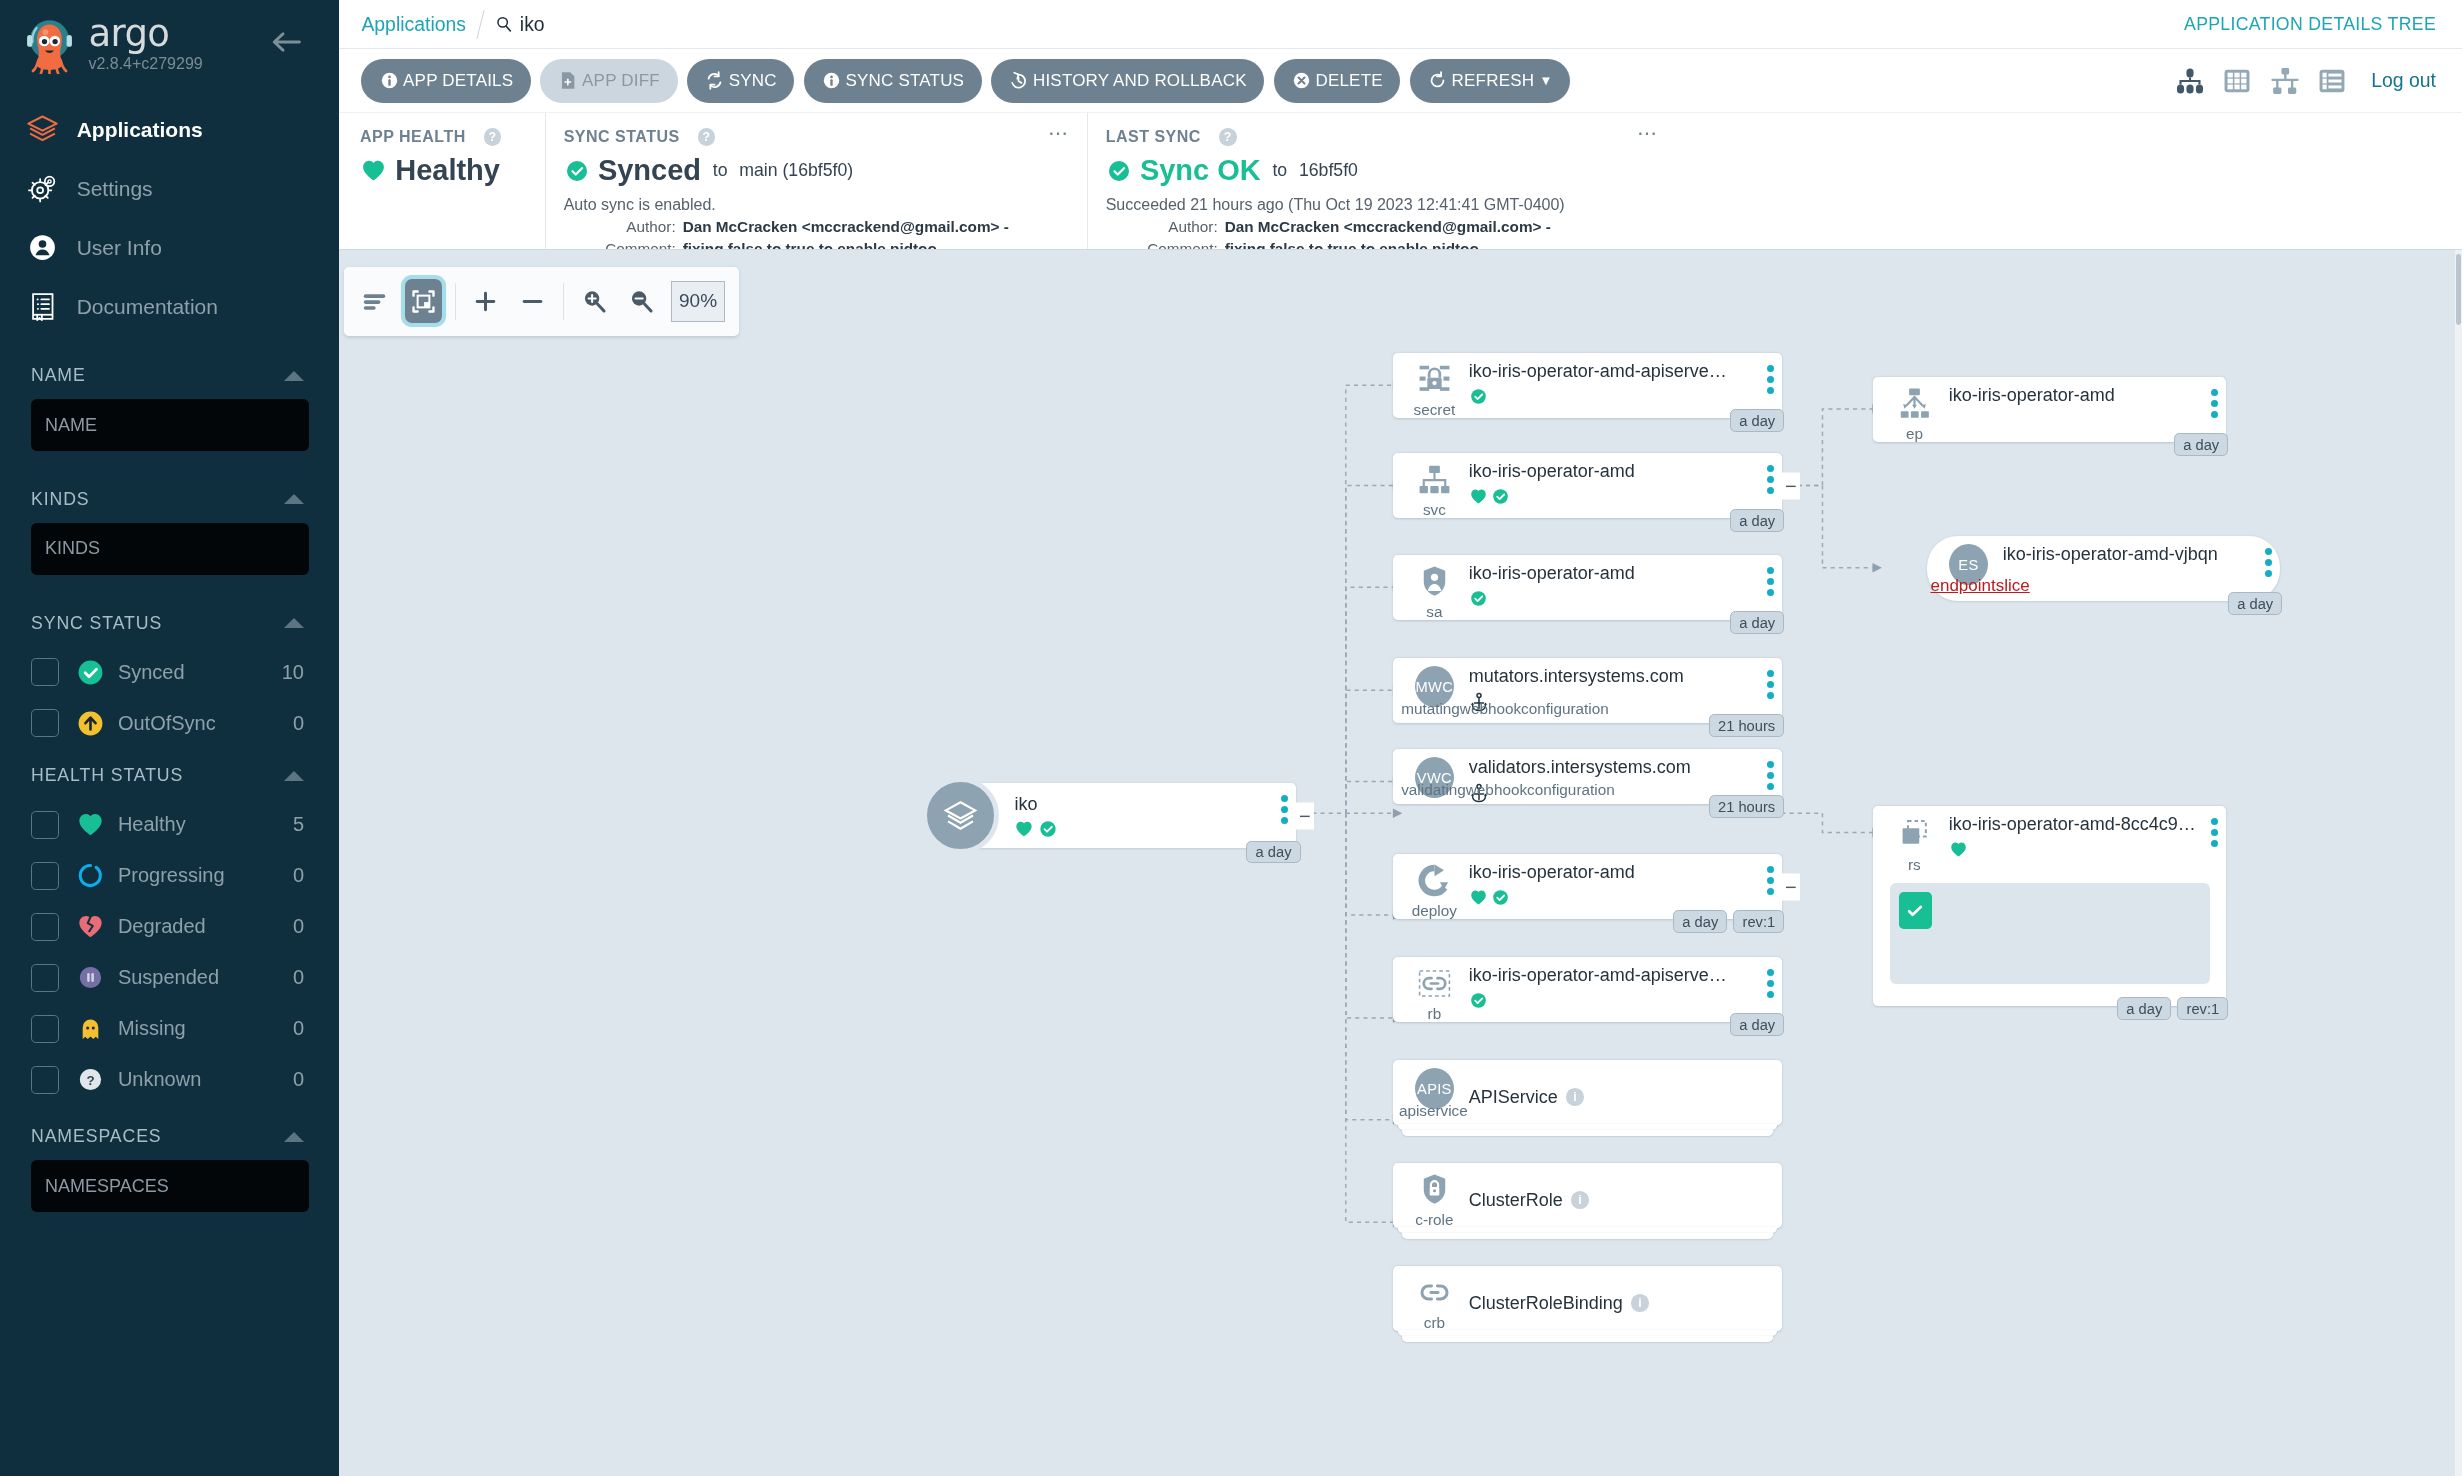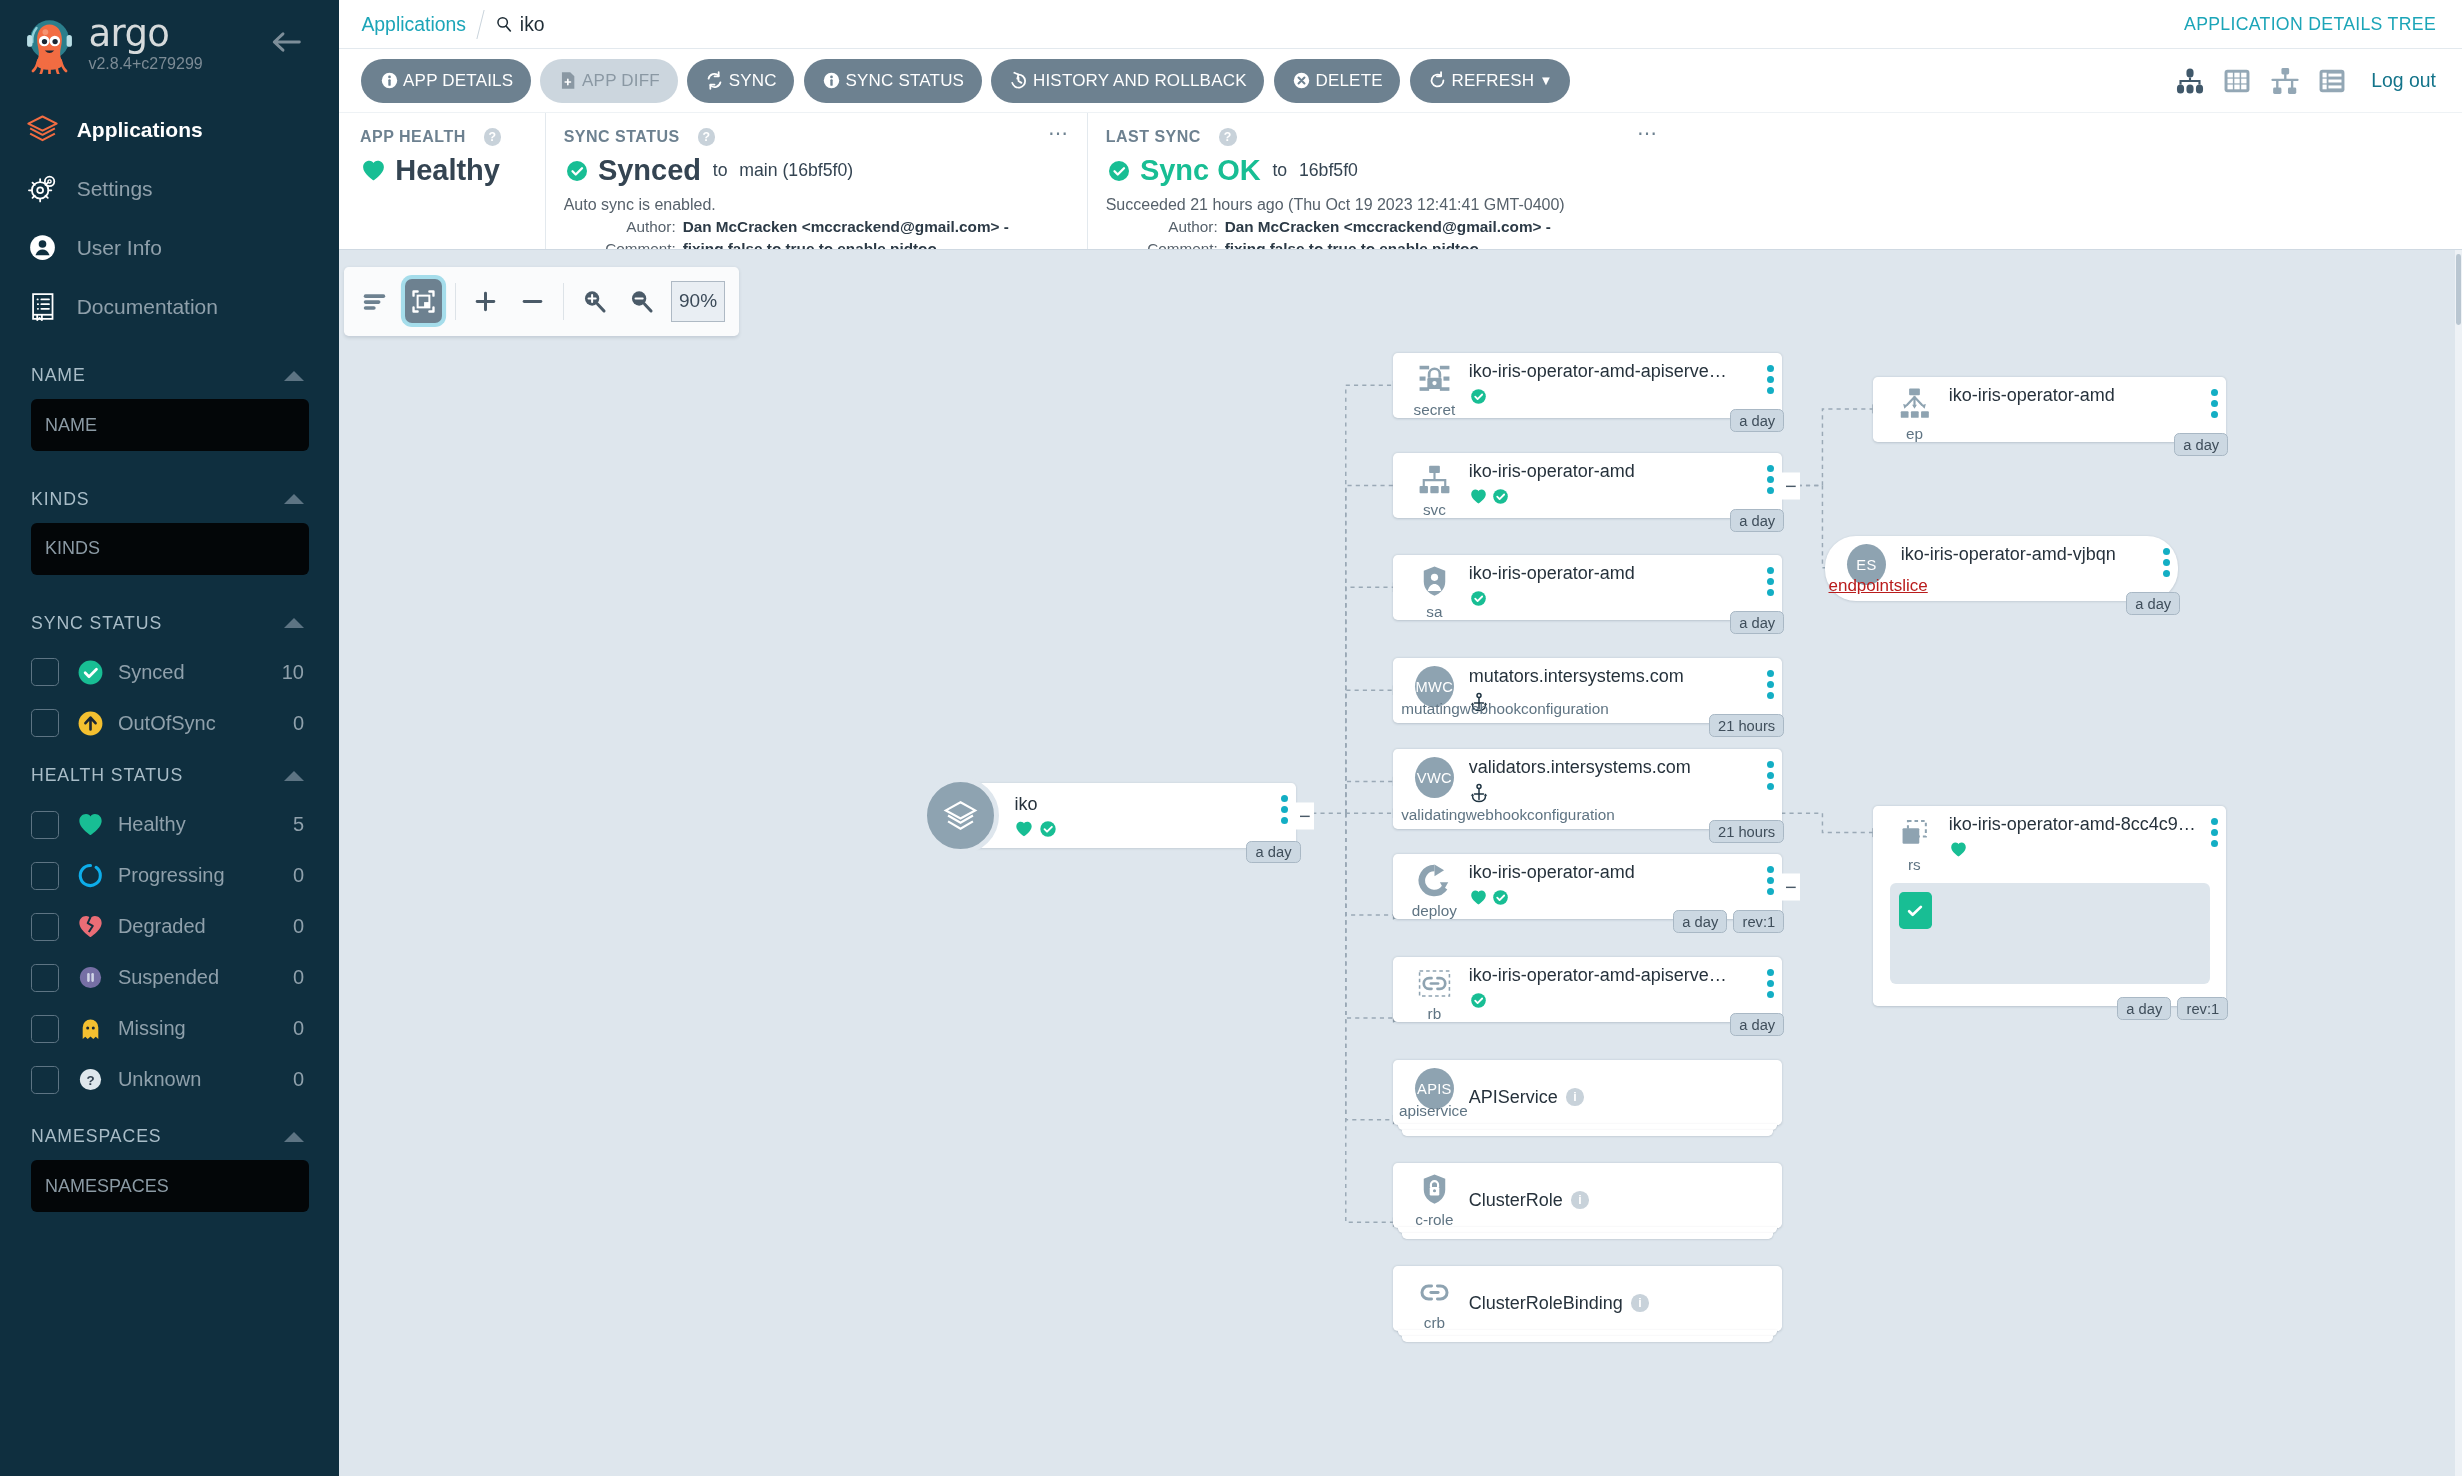--- a/index.html
+++ b/index.html
@@ -888,21 +888,21 @@
             <i></i>
             <i></i>
           </span>
       </div>
       <span style="position:absolute;left:8.2px;bottom:4.7px;font-size:15.3px;color:#5f7483;">mutatingwebhookconfiguration</span>
       <div class="chips" style="right:-2.4px; bottom:-14px;">
         <span class="chip">21 hours</span>
       </div>
     </div>
 
-    <div class="node" style="left:1054px; top:499px; width:389px; height:80px;">
+    <div class="node" style="left:1054px; top:499px; width:389px; height:55px;">
       <div class="node-in">
         <div class="n-icon-wrap">
           <span class="avatar">VWC</span>
         </div>
         <div class="n-body">
           <div class="n-name">validators.intersystems.com</div>
           <div class="n-badges">
             <svg width="20" height="20" viewBox="0 0 40 40">
               <circle cx="20" cy="7" r="4" fill="none" stroke="#1f3442" stroke-width="3"></circle>
               <path d="M20 11v22M11 22h18M7 26c0 7 6 11 13 11s13-4 13-11" fill="none" stroke="#1f3442" stroke-width="3" stroke-linecap="round"></path>
@@ -1064,21 +1064,21 @@
             <i></i>
             <i></i>
             <i></i>
           </span>
       </div>
       <div class="chips" style="right:-2.4px; bottom:-14px;">
         <span class="chip">a day</span>
       </div>
     </div>
 
-    <div class="node" style="left:1486px; top:286px; width:353px; height:65px;border-radius:31px;">
+    <div class="node" style="left:1588px; top:286px; width:353px; height:65px;border-radius:31px;">
       <div class="node-in">
         <div class="n-icon-wrap">
           <span class="avatar">ES</span>
         </div>
         <div class="n-body">
           <div class="n-name">iko-iris-operator-amd-vjbqn</div>
         </div>
         <span class="kebab">
             <i></i>
             <i></i>

